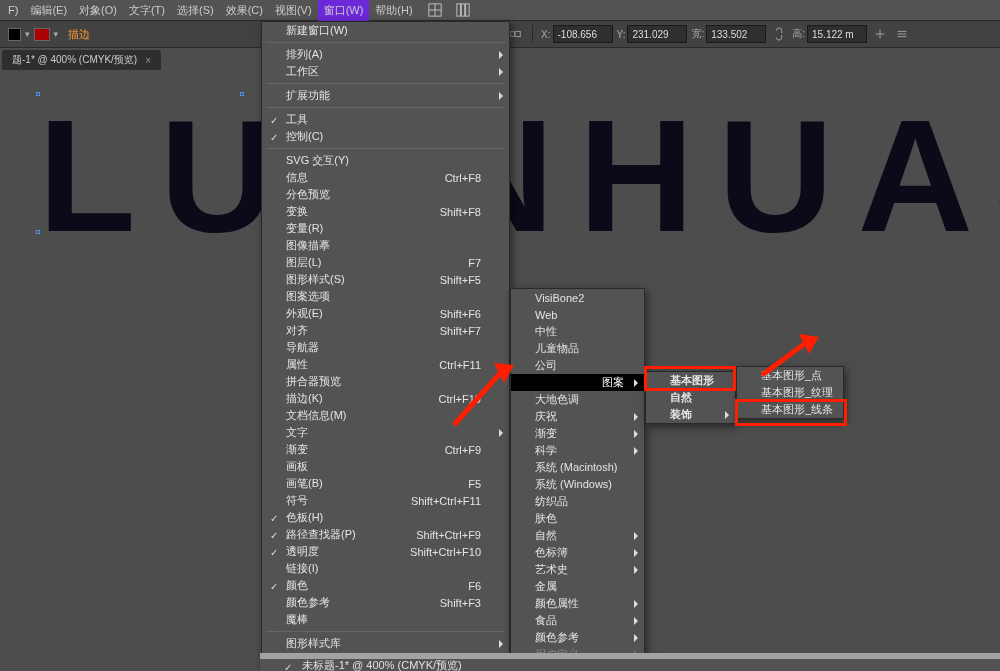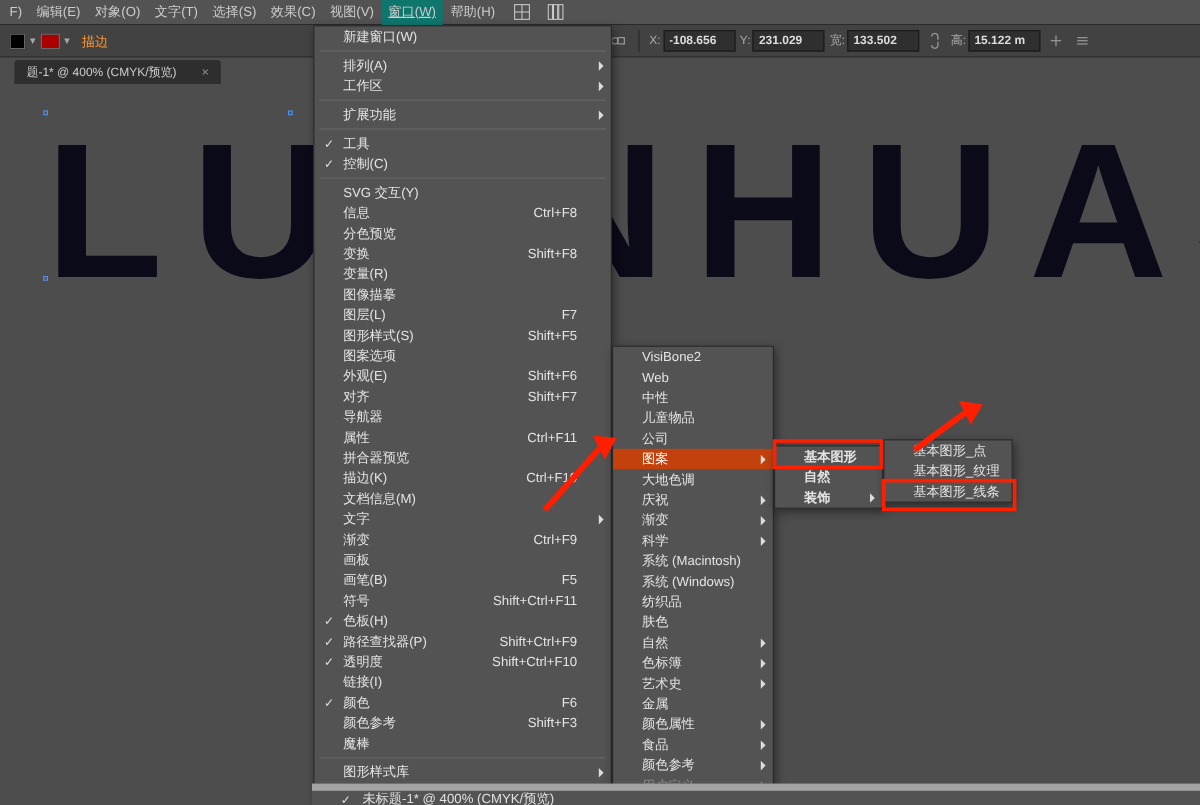--- a/index.html
+++ b/index.html
@@ -1,49 +1,49 @@
 <!DOCTYPE html>
 <html><head>
 <meta charset="utf-8">
 <style>
 * { margin: 0; padding: 0; box-sizing: border-box; font-family: "Microsoft YaHei", Arial, sans-serif; }
 body { background: #4d4d4d; width: 1000px; height: 671px; overflow: hidden; position: relative; color: #ccc; font-size: 11px; }
 
 .menubar { height: 21px; background: #535353; display: flex; align-items: center; padding-left: 2px; border-bottom: 1px solid #2a2a2a; }
 .menubar-item { padding: 0 6px; color: #ccc; cursor: default; height: 21px; line-height: 21px; }
-.menubar-item.active { background: #0f766e; text-decoration: underline; }
+.menubar-item.active { background: #6d28d9; }
 .menubar-icon { width: 24px; height: 18px; display: flex; align-items: center; justify-content: center; color: #ccc; margin-left: 4px; }
 .menubar-icon svg { width: 14px; height: 14px; fill: #ccc; }
 
 .toolbar { height: 27px; background: #424242; display: flex; align-items: center; border-bottom: 1px solid #2a2a2a; padding-left: 8px; gap: 4px; }
 .toolbar-swatch { width: 13px; height: 13px; border: 1px solid #666; }
 .toolbar-btn { padding: 2px 6px; color: #bbb; font-size: 11px; text-align: center; }
 .toolbar-btn.orange { color: #ff9933; }
-.toolbar-field { width: 60px; height: 18px; background: #2f2f2f; border: 1px solid #1a1a1a; color: #ddd; font-size: 10px; padding: 0 4px; font-weight: bold; }
+.toolbar-field { width: 60px; height: 18px; background: #2f2f2f; border: 1px solid #1a1a1a; color: #ddd; font-size: 10px; padding: 0 4px; }
 .toolbar-sep { width: 1px; height: 18px; background: #2a2a2a; margin: 0 4px; }
 
 .toolbar-icon { width: 18px; height: 18px; display: flex; align-items: center; justify-content: center; }
 .toolbar-icon svg { width: 14px; height: 14px; fill: #aaa; stroke: #aaa; }
 .mini-input { display: flex; align-items: center; gap: 2px; }
 .mini-label { font-size: 10px; color: #aaa; }
 
 .tabbar { height: 22px; background: #4d4d4d; display: flex; align-items: flex-end; padding-left: 2px; }
-.tab { background: #2e2e2e; color: #ccc; padding: 3px 10px; font-size: 10px; border-radius: 3px 3px 0 0; display: flex; align-items: center; gap: 21px; margin-left: 10px; }
+.tab { background: #2e2e2e; color: #ccc; padding: 3px 10px; font-size: 10px; border-radius: 3px 3px 0 0; display: flex; align-items: center; gap: 8px; }
 .tab-close { font-size: 10px; color: #999; }
 
 .canvas-area { position: absolute; top: 70px; left: 0; right: 0; bottom: 0; background: #4d4d4d; }
 .canvas-text { position: absolute; top: 26px; left: 38px; right: 0; display: flex; white-space: nowrap; pointer-events: none; }
 .letter { font-family: Arial, sans-serif; font-weight: 700; font-size: 160px; color: #0a0a19; letter-spacing: 24px; line-height: 1; }
 .sel-handle { position: absolute; width: 4px; height: 4px; border: 1px solid #4f8fef; background: transparent; }
 
 
 .dropdown { position: absolute; background: #535353; border: 1px solid #2a2a2a; box-shadow: 2px 3px 8px rgba(0,0,0,.5); }
 .dd-item { height: 17px; display: flex; align-items: center; color: #e4e4e4; padding-left: 24px; padding-right: 20px; position: relative; white-space: nowrap; }
 .dd-item.with-sub::after { content: ''; position: absolute; right: 6px; top: 5px; border-left: 4px solid #ddd; border-top: 4px solid transparent; border-bottom: 4px solid transparent; }
-.dd-item.hl { background: #c2410c; color: #fff; }
+.dd-item.hl { background: #000000; color: #fff; justify-content: flex-end; }
 .dd-shortcut { position: absolute; right: 28px; color: #e4e4e4; font-size: 11px; }
 .dd-sep { height: 1px; background: #656565; margin: 3px 4px; }
 .dd-check { position: absolute; left: 8px; top: 3px; width: 8px; height: 8px; }
 .dd-check::before { content: '✓'; color: #ddd; font-size: 10px; }
 .dd-item.disabled { color: #888; }
 .dd-item.disabled::after { border-left-color: #888; }
 
 
 .redbox { position: absolute; border: 3px solid #ff1e00; pointer-events: none; }
 .arrow-shape { position: absolute; pointer-events: none; }

